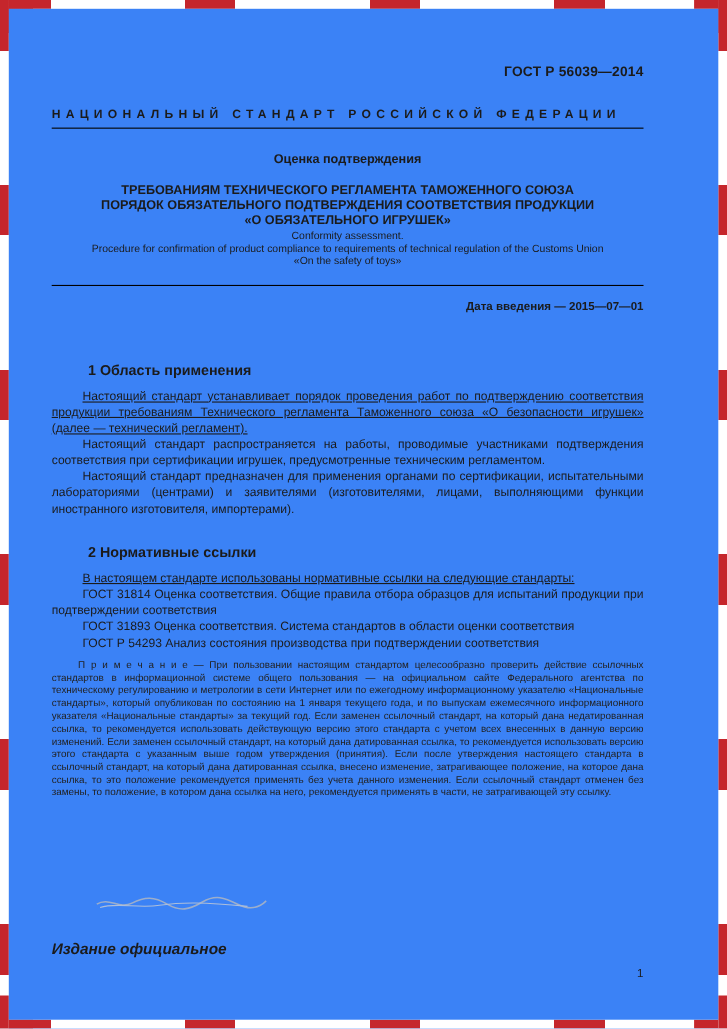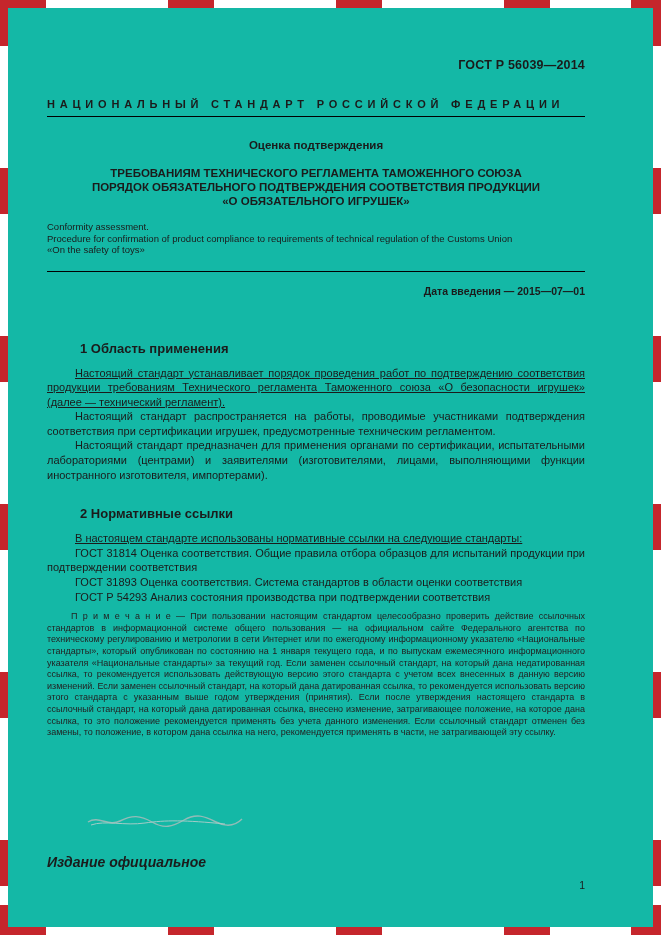--- a/index.html
+++ b/index.html
@@ -34,35 +34,35 @@
       repeating-linear-gradient(180deg, var(--red) 0 46px, #ffffff 46px 168px);
     background-repeat: no-repeat, no-repeat, repeat;
     background-size: 8px 30px, 8px 30px, auto;
     background-position: left top, left bottom, left top;
   }
   .edge-left { left: 0; } .edge-right { right: 0; }
 
   .page {
     position: absolute;
     left: 8px; top: 8px; right: 8px; bottom: 8px;
-    background: #14b8a6;
+    background: #3b82f6;
     padding: 50px 68px 0 39px;
   }
   .doc-code { text-align: right; font-weight: bold; font-size: 12.5px; letter-spacing: 0.2px; }
   .banner {
     margin-top: 26px;
     font-weight: bold; font-size: 11px;
     letter-spacing: 4.8px;
     white-space: nowrap;
   }
   .rule { border: none; border-top: 1.5px solid #000; margin: 6px 0 0 0; }
   .rule2 { border: none; border-top: 1.5px solid #000; margin: 15px 0 0 0; }
   .subject { margin-top: 22px; text-align: center; font-weight: bold; font-size: 11.5px; }
   .title { margin-top: 15px; text-align: center; font-weight: bold; font-size: 11.5px; line-height: 14px; }
-  .title-en { margin-top: 13px; font-size: 9.5px; line-height: 11.5px; }
+  .title-en { margin-top: 1px; text-align: center; font-size: 9.5px; line-height: 11.5px; }
   .date { margin-top: 13px; text-align: right; font-weight: bold; font-size: 10.5px; }
   .section-heading { margin: 0; margin-top: 44px; font-size: 13px; font-weight: bold; padding-left: 33px; }
   .section-heading.second { margin-top: 24px; }
   p.body { margin: 0; font-size: 11px; line-height: 14.6px; text-align: justify; text-indent: 28px; }
   p.body.first { margin-top: 10px; text-decoration: underline; }
   p.note { margin: 0; margin-top: 7px; font-size: 9px; line-height: 11.6px; text-align: justify; text-indent: 24px; color: #222; }
   .scribble { position: absolute; left: 77px; top: 804px; opacity: 0.75; }
   .footer-edition { position: absolute; left: 39px; bottom: 57px; font-weight: bold; font-style: italic; font-size: 14px; }
   .page-number { position: absolute; right: 68px; bottom: 36px; font-size: 10.5px; }
 </style>

